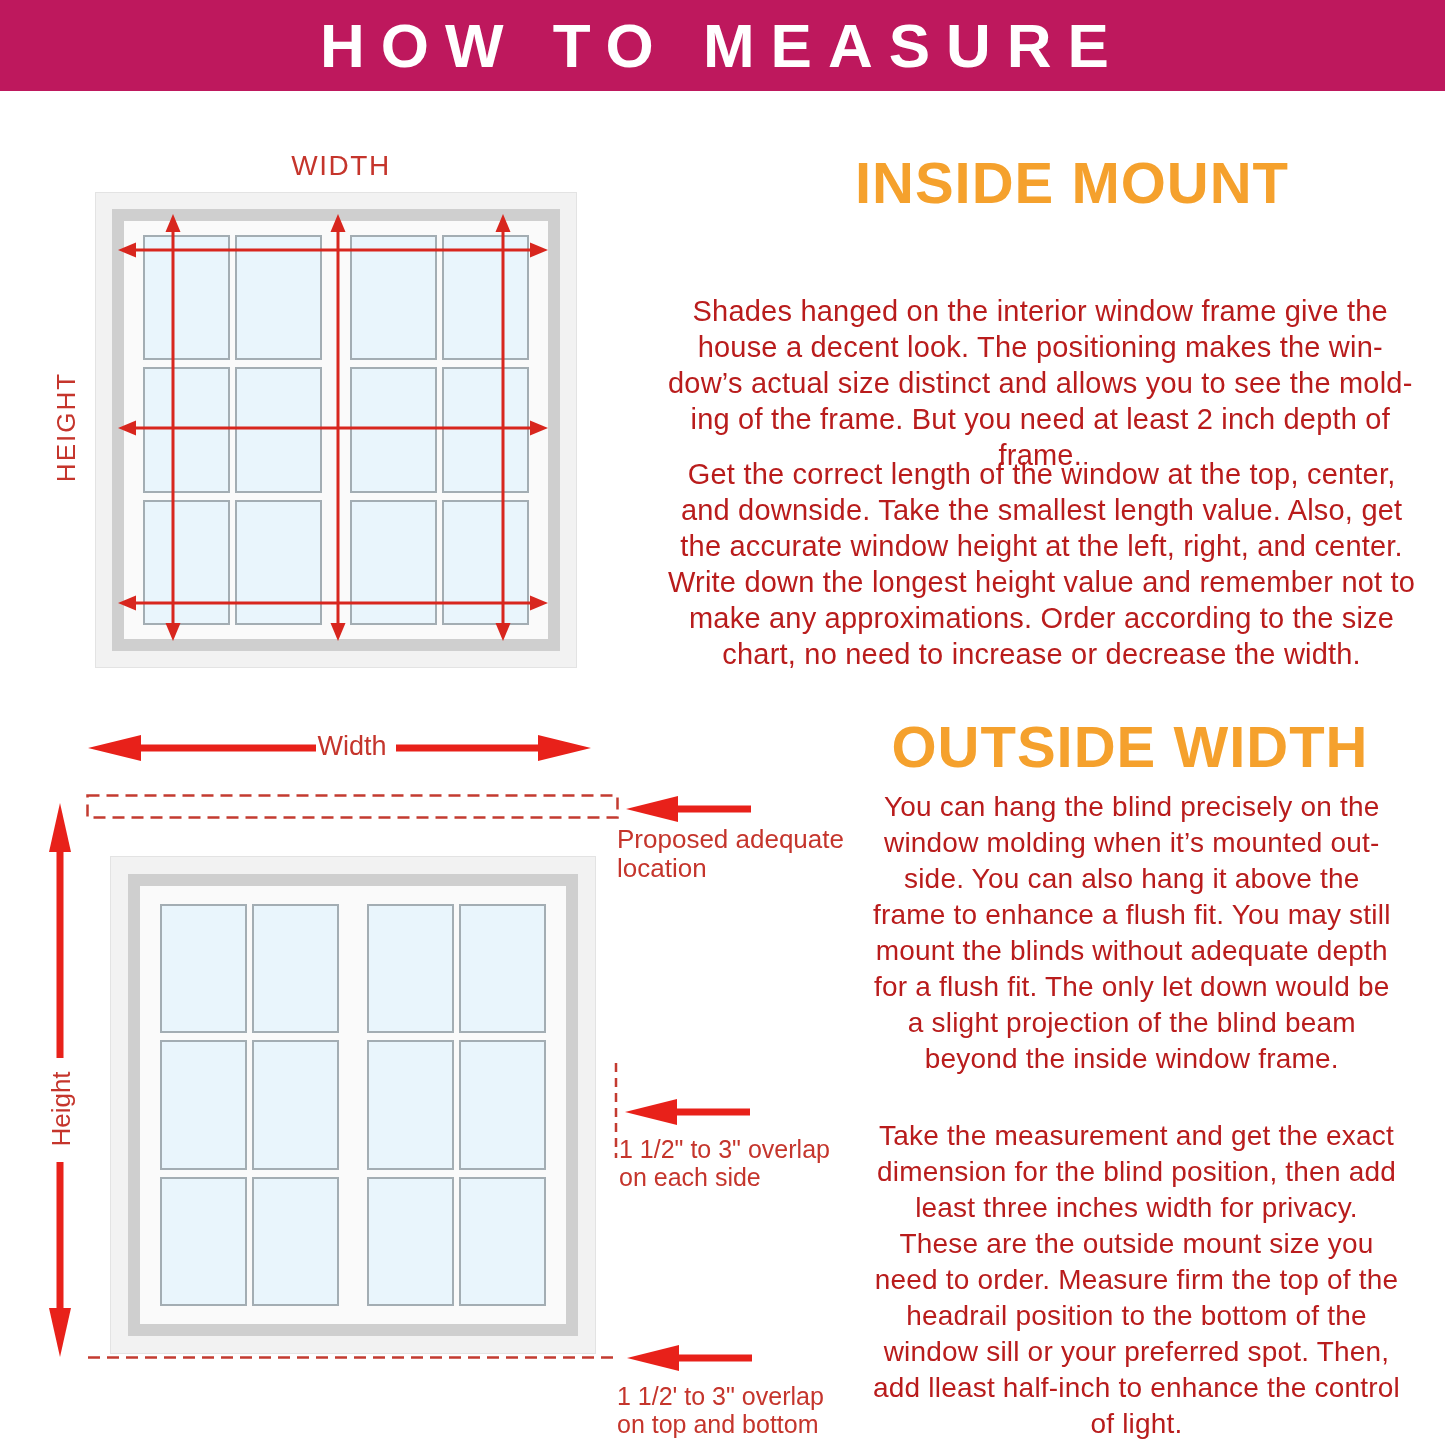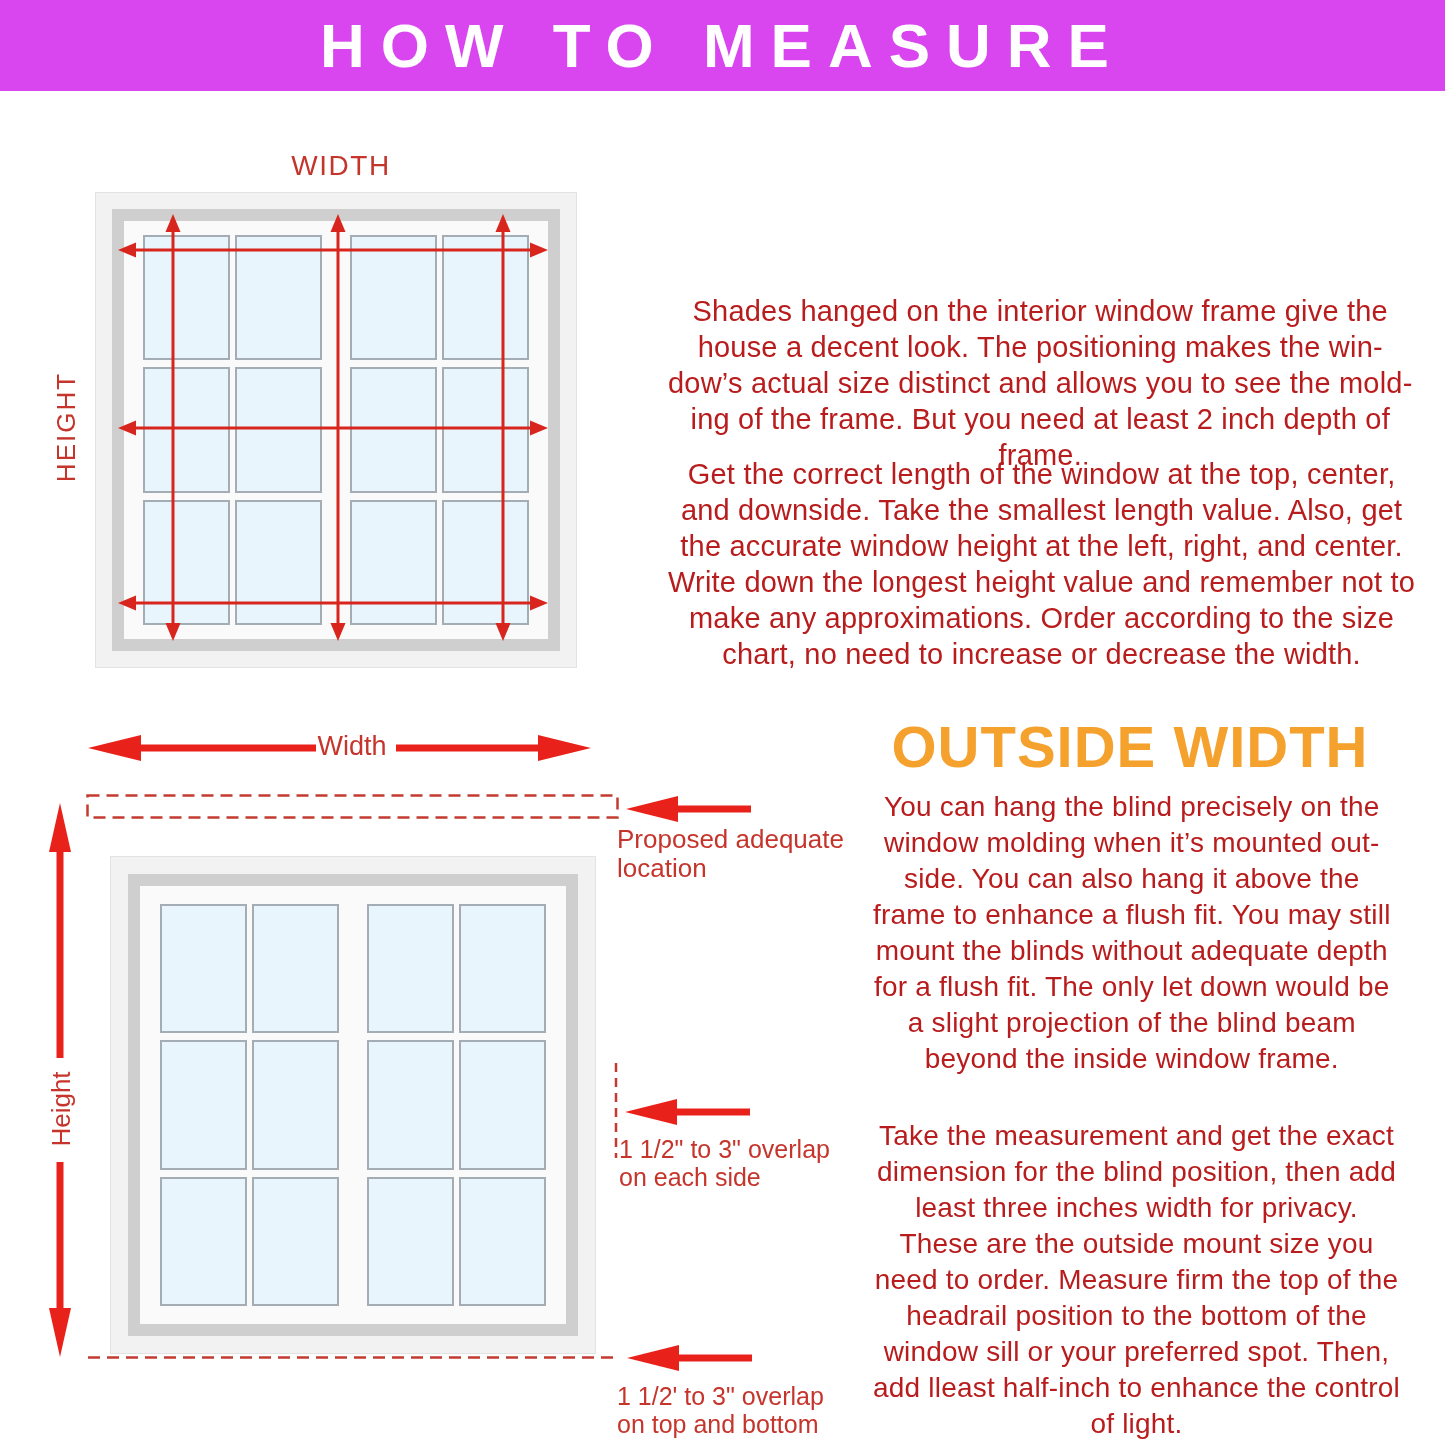--- a/index.html
+++ b/index.html
@@ -1,20 +1,20 @@
 <!DOCTYPE html>
 <html><head>
 <meta charset="utf-8">
 <style>
   html,body{margin:0;padding:0;background:#ffffff;}
   #page{position:relative;width:1445px;height:1445px;background:#ffffff;overflow:hidden;
         font-family:"Liberation Sans","DejaVu Sans",sans-serif;}
 
   
-  .banner{position:absolute;left:0;top:0;width:1445px;height:91px;background:#d946ef;}
+  .banner{position:absolute;left:0;top:0;width:1445px;height:91px;background:#be185d;}
   .banner-title{position:absolute;left:0;top:0;width:100%;height:91px;line-height:91px;
         text-align:center;color:#ffffff;font-weight:bold;font-size:62px;letter-spacing:16px;}
 
   
   .window{position:absolute;background:#f2f2f2;border:1px solid #e3e3e3;box-sizing:border-box;}
   .bevel{position:absolute;background:#cfcfcf;}
   .win-top .bevel{left:16px;top:16px;right:16px;bottom:16px;}
   .win-bottom .bevel{left:17px;top:17px;right:17px;bottom:17px;}
   .sash{position:absolute;background:#fafafa;}
   .win-top .sash{left:12px;top:12px;right:12px;bottom:12px;}
@@ -180,20 +180,21 @@
 
   <div class="red-label pre" style="left:617px;top:825px;font-size:26px;line-height:29px;">Proposed adequate
 location</div>
 
   <div class="red-label pre" style="left:619px;top:1135px;font-size:25px;line-height:28px;">1 1/2" to 3" overlap
 on each side</div>
 
   <div class="red-label pre" style="left:617px;top:1382px;font-size:25px;line-height:28px;">1 1/2' to 3" overlap
 on top and bottom</div>
 
+  <div class="mount-heading" style="left:772px;top:149px;">INSIDE MOUNT</div>
 
   <div class="para" style="left:668px;top:293px;">Shades hanged on the interior window frame give the
 house a decent look. The positioning makes the win-
 dow’s actual size distinct and allows you to see the mold-
 ing of the frame. But you need at least 2 inch depth of
 frame.</div>
 
   <div class="para" style="left:668px;top:456px;">Get the correct length of the window at the top, center,
 and downside. Take the smallest length value. Also, get
 the accurate window height at the left, right, and center.

